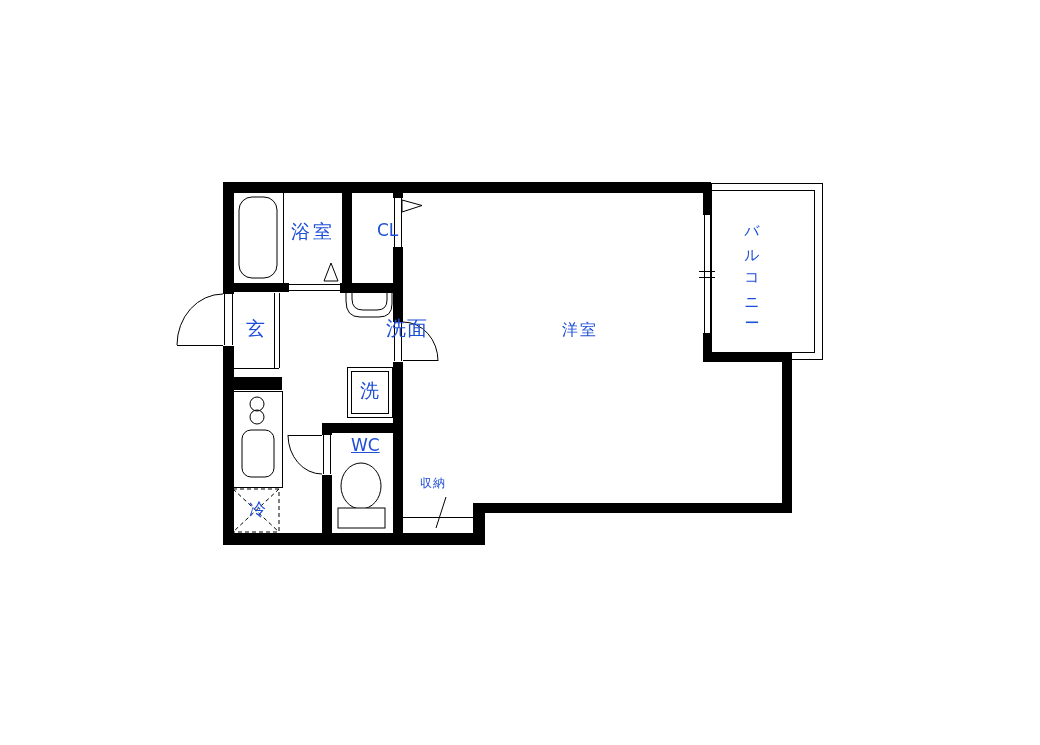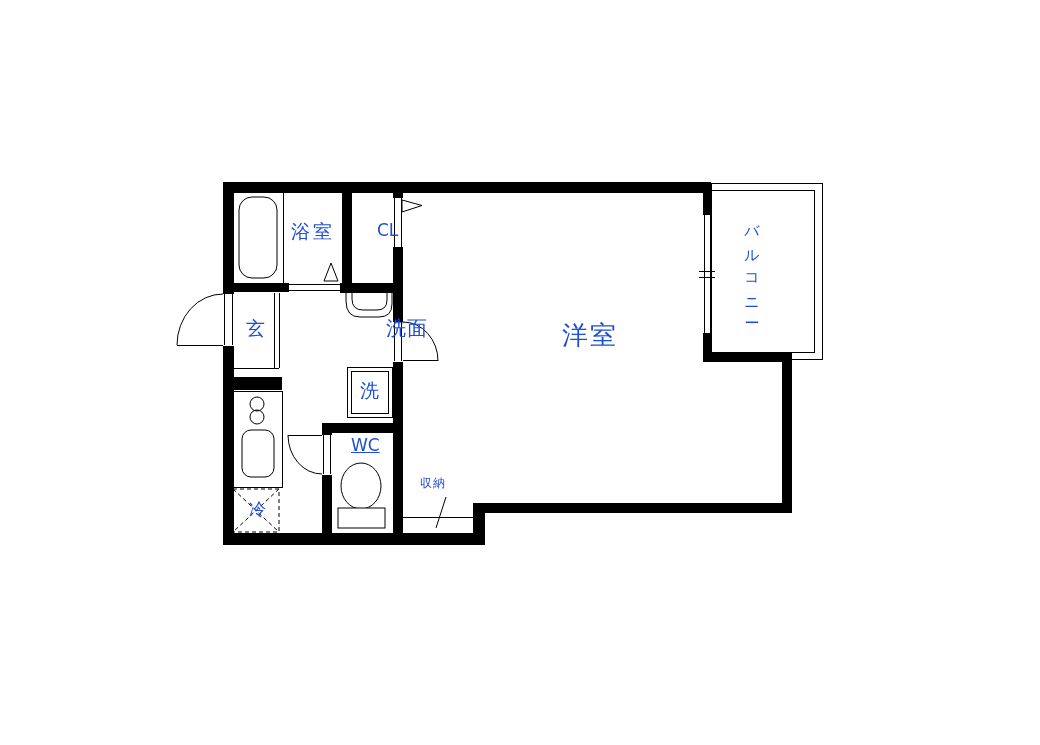--- a/index.html
+++ b/index.html
@@ -168,17 +168,17 @@
   <div class="label" style="left:354px; top:318px; font-size:20px; letter-spacing:1px;margin-left:32px;">洗面</div>
 
   <div class="label" style="left:360px; top:381px; font-size:19px;">洗</div>
 
   <div class="label" style="left:351px; top:437px; font-size:17px;text-decoration:underline;">WC</div>
 
   <div class="label" style="left:249px; top:501px; font-size:17px;">冷</div>
 
   <div class="label" style="left:420px; top:477px; font-size:12px; letter-spacing:1px;">収納</div>
 
-  <div class="label" style="left:562px; top:322px; font-size:26px; letter-spacing:2px;">洋室</div>
+  <div class="label" style="left:562px; top:322px; font-size:16px; letter-spacing:2px;">洋室</div>
 
   <div class="label vert" style="left:744px; top:214px; font-size:15px; letter-spacing:8px; height:115px;">バルコニー</div>
 
 </div>
 
 </body></html>

